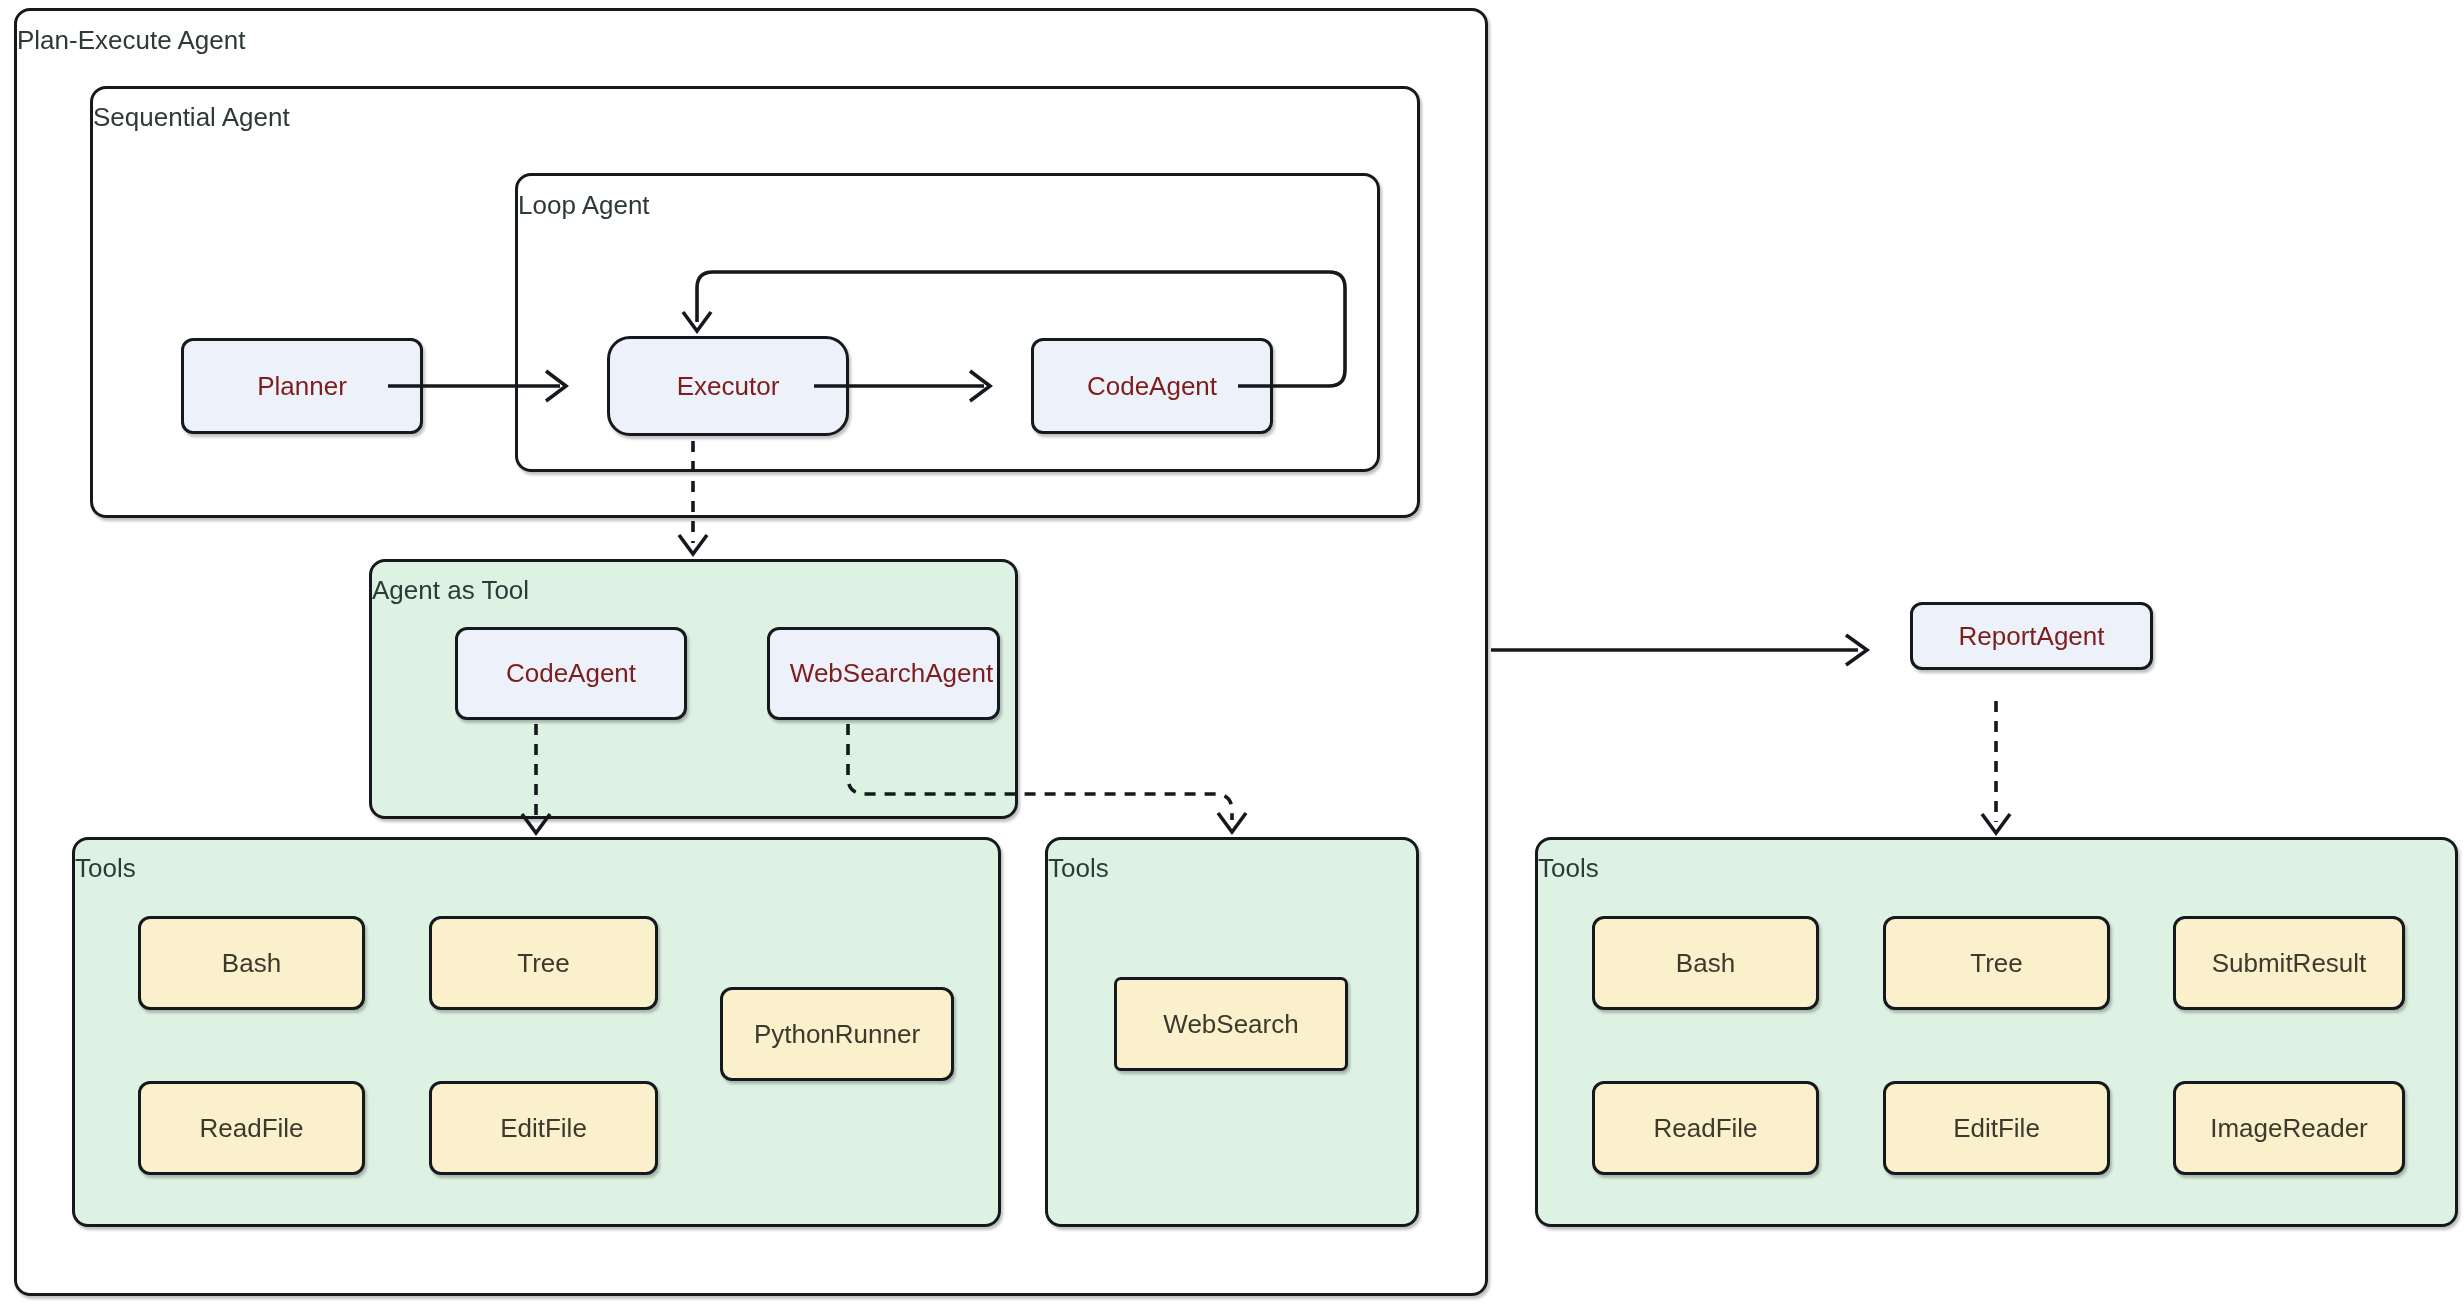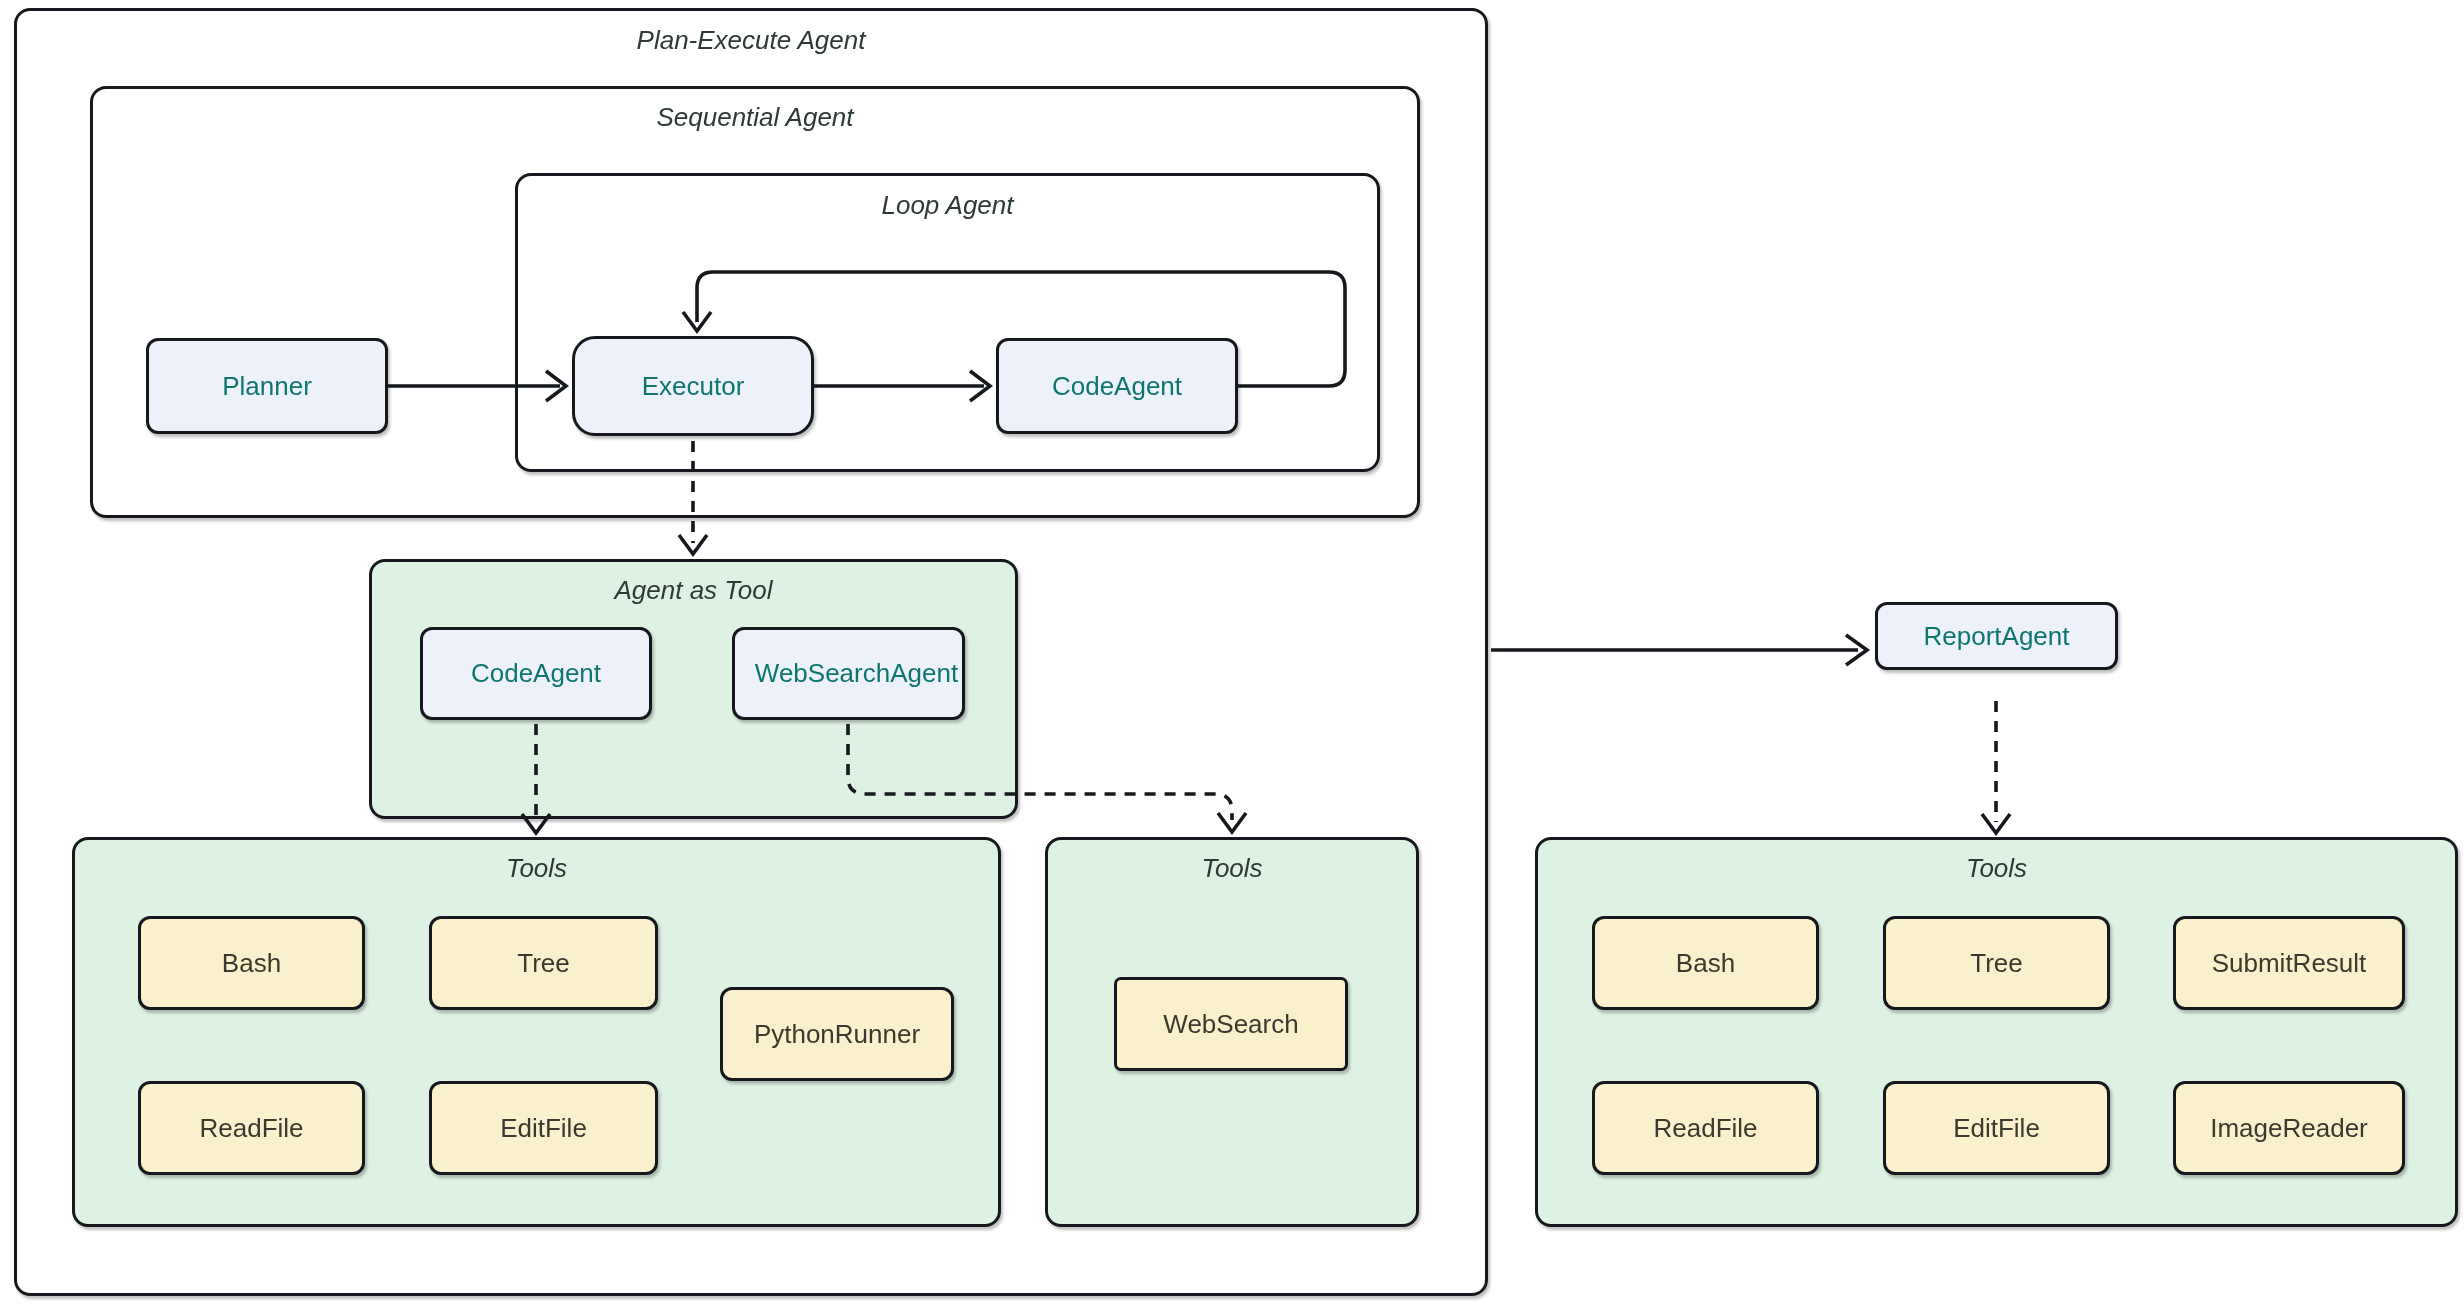--- a/index.html
+++ b/index.html
@@ -15,35 +15,34 @@
     position: absolute;
     box-sizing: border-box;
     border: 3px solid var(--border, #15181c);
     box-shadow: 2px 3px 3px rgba(0,0,0,0.25);
   }
   .container { border-radius: 16px; background: transparent; }
   .container.green { background: var(--container-fill, #def2e4); }
   .container-title {
     position: absolute;
     left: 0; right: 0;
-    text-align: center;
+    text-align: left;
     font-size: 26px;
     color: #2e3a38;
     white-space: nowrap;
-    font-style: italic;
   }
   .node {
     border-radius: 12px;
     display: flex;
     align-items: center;
     justify-content: center;
     font-size: 26px;
     white-space: nowrap;
   }
-  .node.agent { background: var(--agent-fill, #ecf1fa); color: #0f766e; }
+  .node.agent { background: var(--agent-fill, #ecf1fa); color: #7f1d1d; margin-left: 35px; }
   .node.tool  { background: var(--tool-fill, #faf0cc); color: #3c3a2e; }
   svg.edges {
     position: absolute;
     left: 0; top: 0;
     width: 2464px;
     height: 1304px;
     pointer-events: none;
   }
   svg.edges path, svg.edges polyline {
     fill: none;

